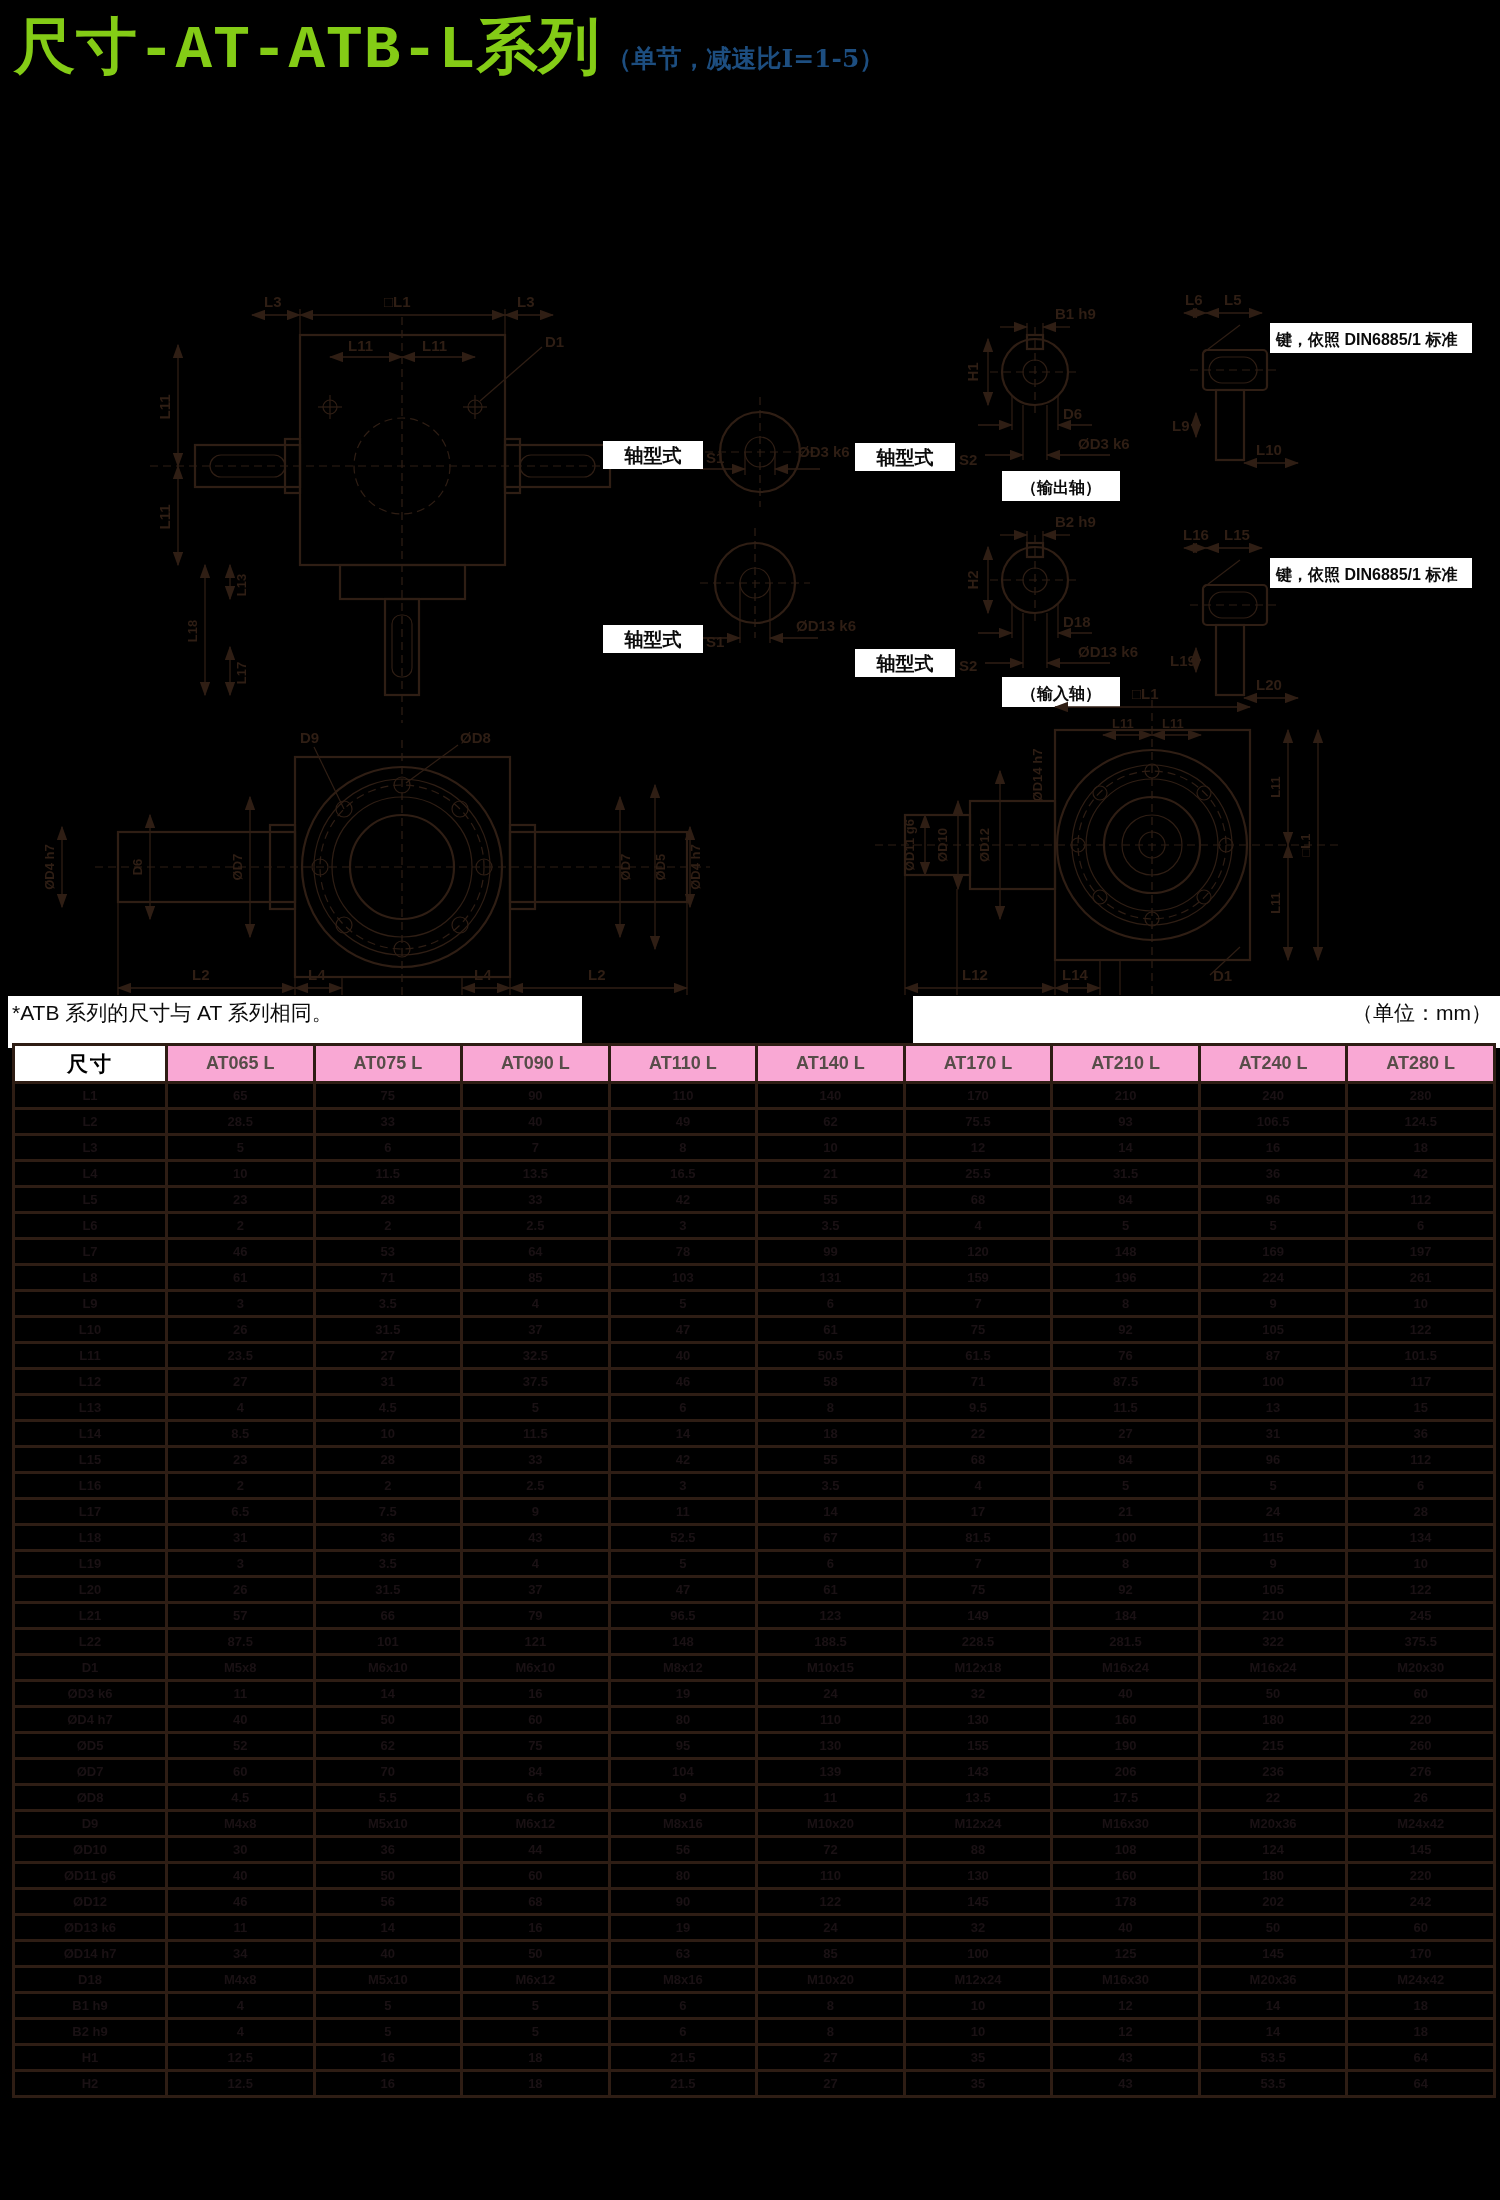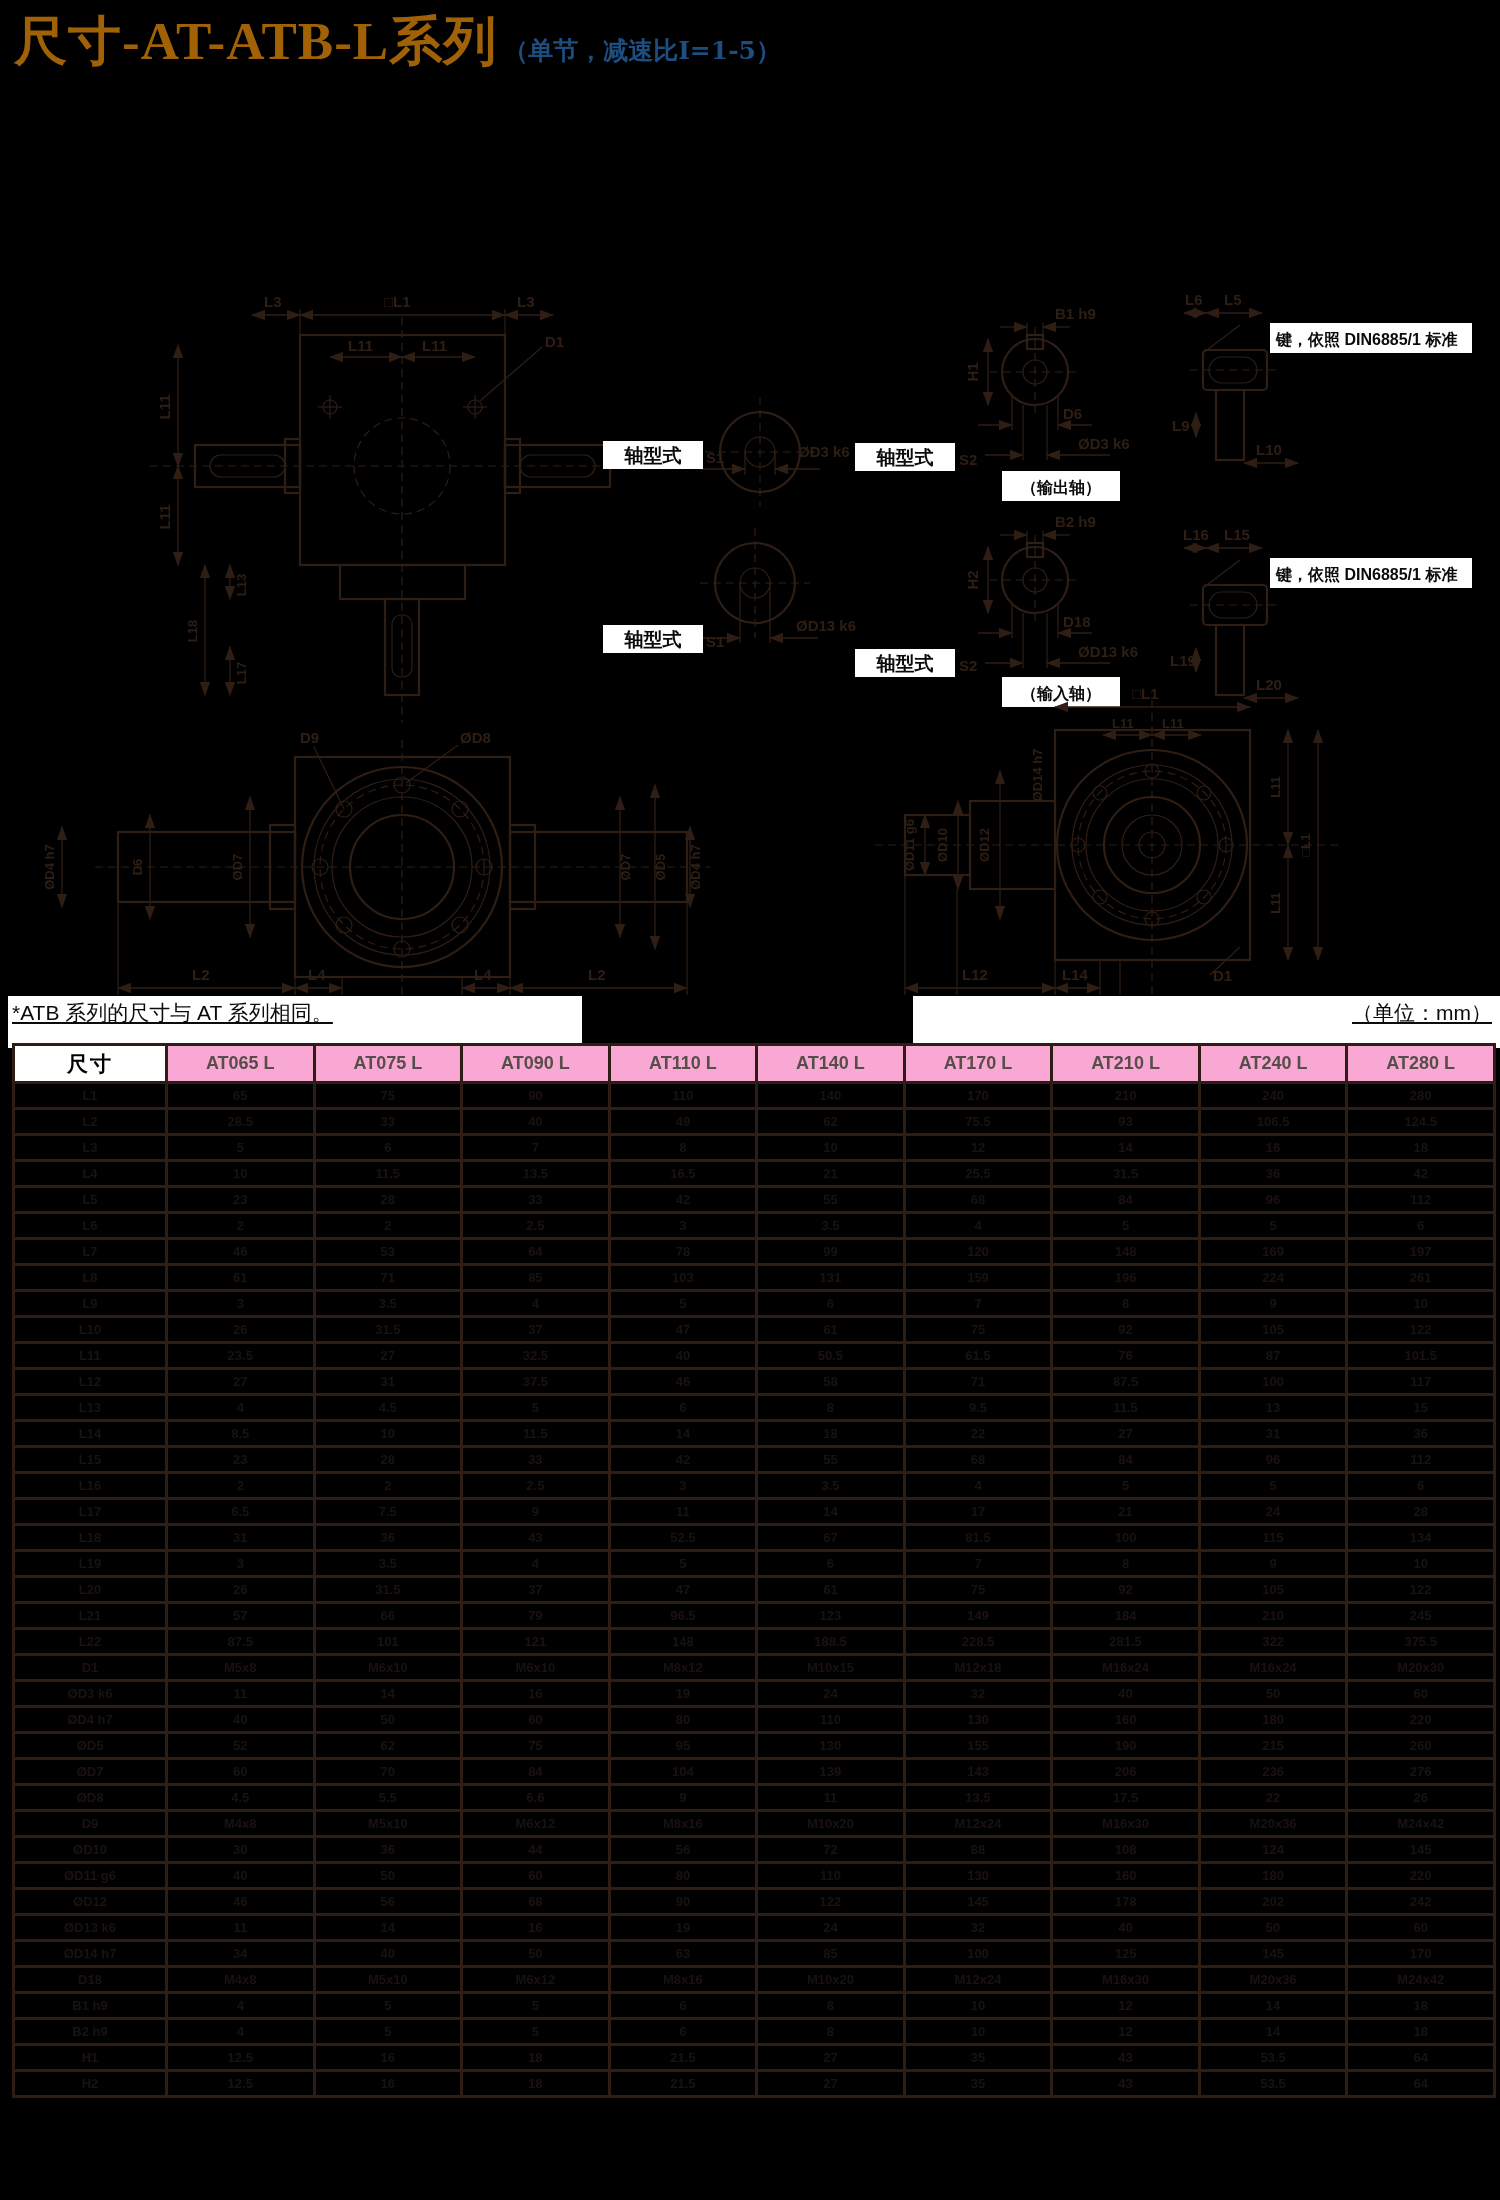--- a/index.html
+++ b/index.html
@@ -3,42 +3,42 @@
 <meta charset="utf-8">
 <style>
   html,body{margin:0;padding:0;}
   body{
     width:1500px;height:2200px;position:relative;background:#000;
     font-family:"Liberation Sans",sans-serif;overflow:hidden;
   }
   
   .title-wrap{position:absolute;left:14px;top:6px;white-space:nowrap;}
   .title-main{
-    font-family:Liberation Serif, serif;
-    font-size:53px;font-weight:bold;color:#a16207;letter-spacing:1px;
+    font-family:Liberation Mono, monospace;
+    font-size:61px;font-weight:bold;color:#84cc16;letter-spacing:1px;
   }
   .title-sub{
     font-family:"DejaVu Serif","Liberation Serif",serif;
     font-size:25px;font-weight:bold;color:#1d4e80;margin-left:6px;
   }
   
   svg{position:absolute;left:0;top:95px;}
   .ln{fill:none;stroke:#2f1e14;stroke-width:2.2;}
   .thin{fill:none;stroke:#2f1e14;stroke-width:1.2;}
   .dash{fill:none;stroke:#2f1e14;stroke-width:1.2;stroke-dasharray:8 5;}
   .dim{stroke:#2f1e14;stroke-width:1.3;fill:none;}
   text.dl{fill:#2f1e14;font-size:15px;font-weight:600;font-family:"Liberation Sans",sans-serif;}
   text.dls{fill:#2f1e14;font-size:13px;font-weight:600;}
   .wbox{fill:#ffffff;}
   text.wt{fill:#0b0b0b;font-size:19px;font-weight:600;}
   text.wts{fill:#0b0b0b;font-size:16px;font-weight:600;}
   
   .note{
     position:absolute;height:52px;background:#fff;color:#0b0b0b;
-    font-size:21px;line-height:34px;top:996px;text-decoration:underline;
+    font-size:21px;line-height:34px;top:996px;
   }
   .note-left{left:8px;width:570px;padding-left:4px;}
   .note-right{left:913px;width:579px;text-align:right;padding-right:10px;}
   
   table{
     position:absolute;left:12px;top:1043px;width:1484px;
     border-collapse:collapse;table-layout:fixed;
   }
   th,td{border:3px solid #2e1d14;overflow:hidden;white-space:nowrap;}
   thead th{

